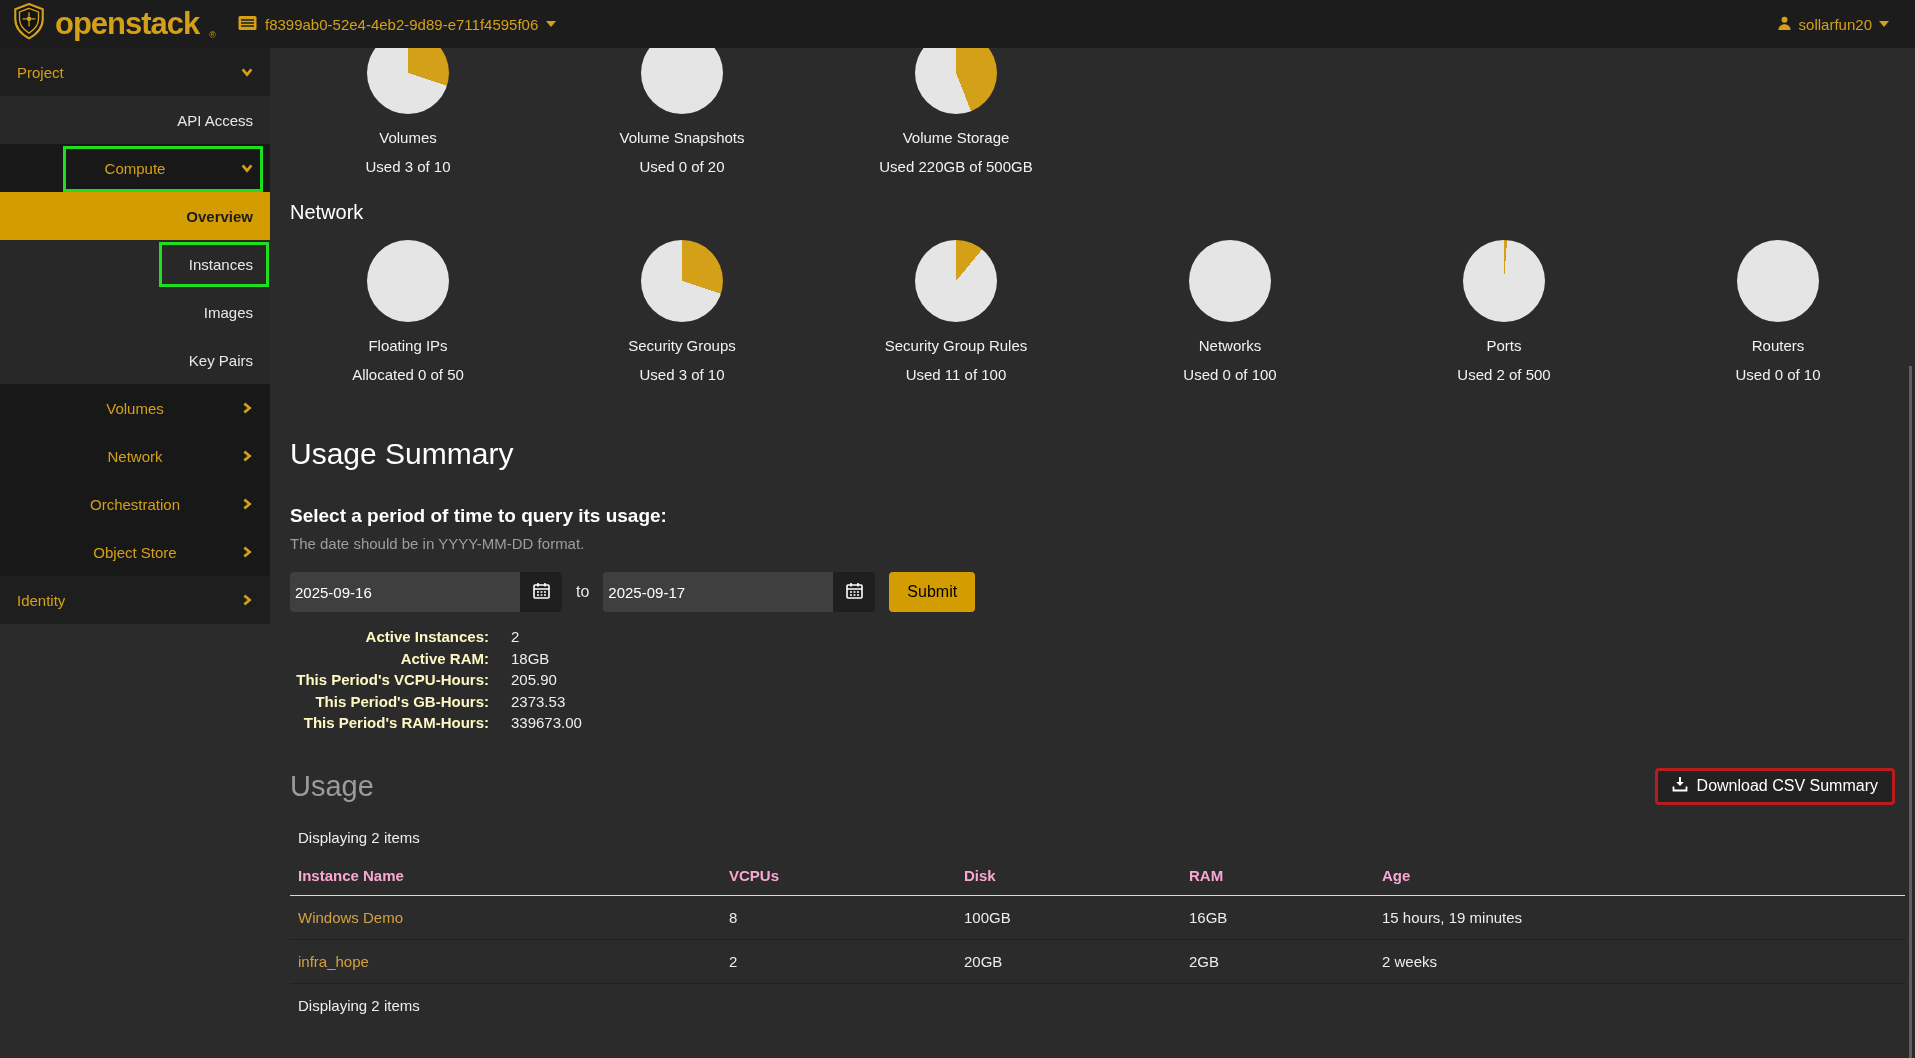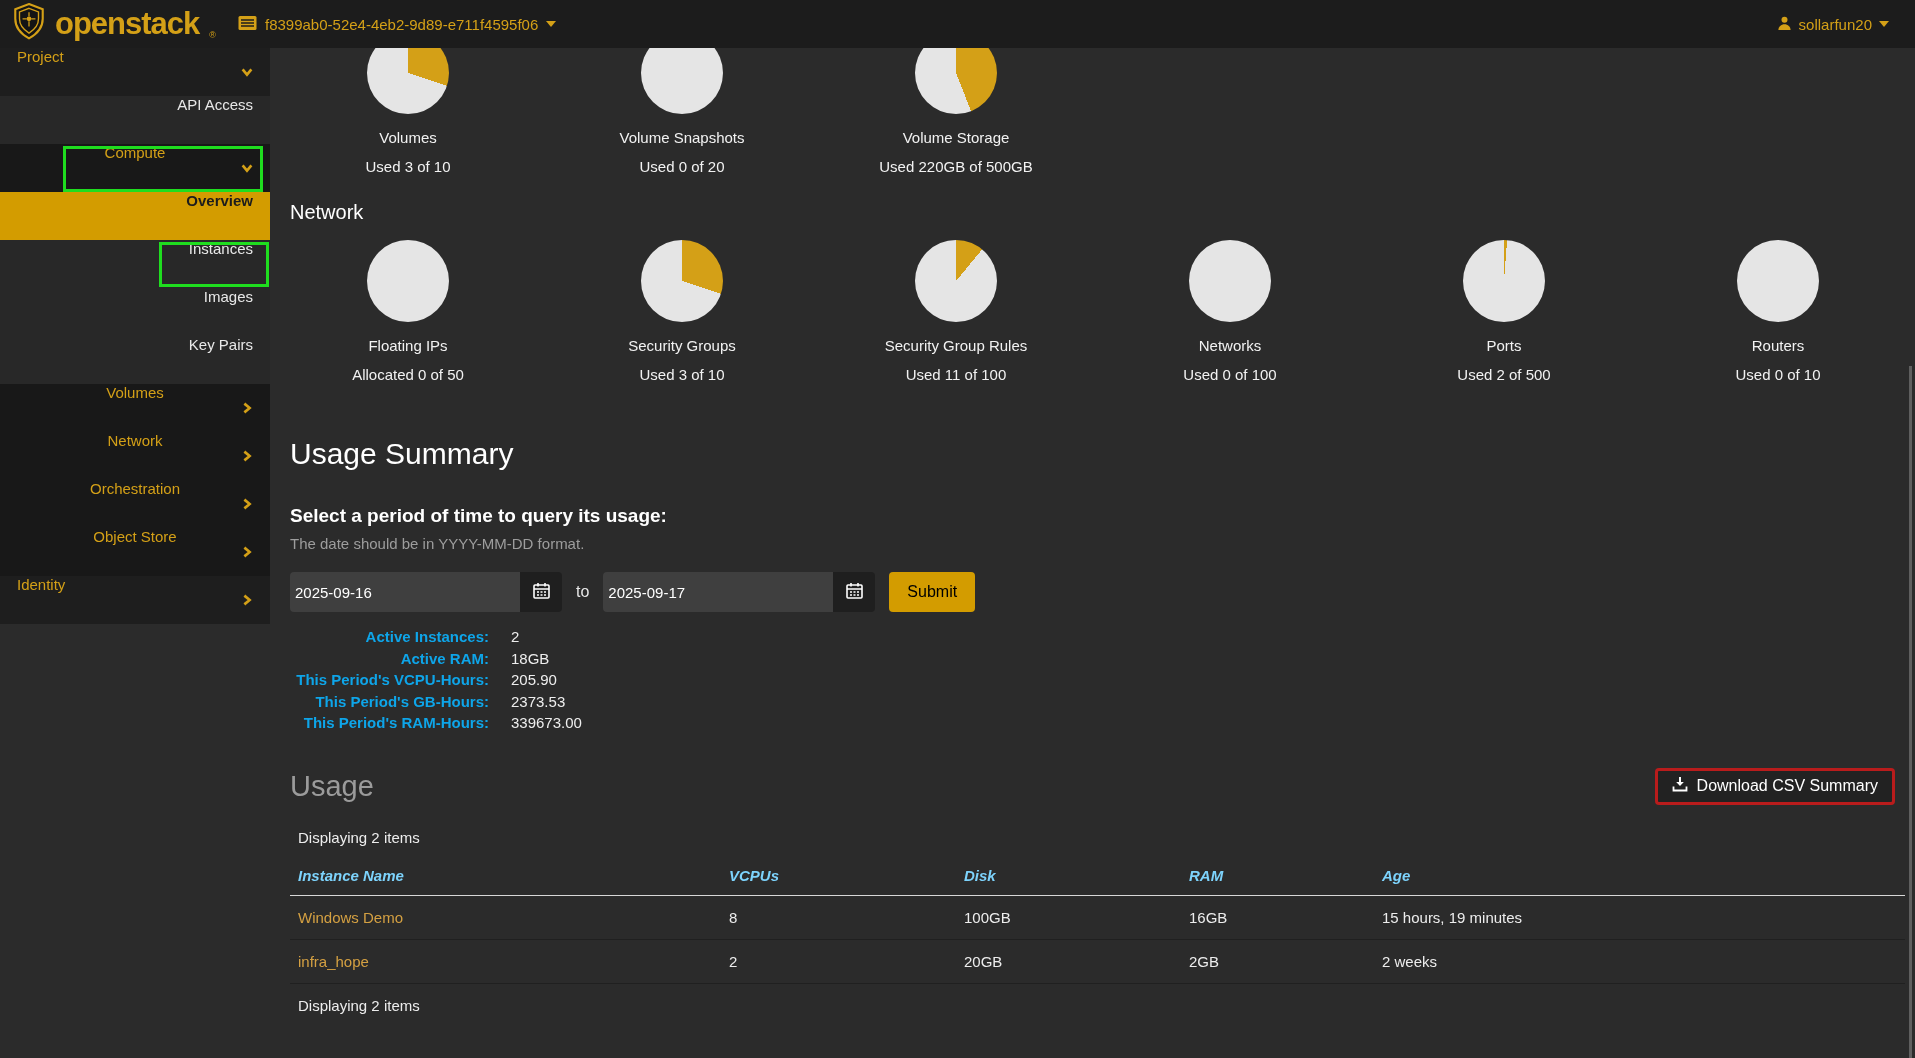--- a/index.html
+++ b/index.html
@@ -32,21 +32,21 @@
     border-top:6px solid #d4a017;
   }
   .nav-spacer { flex:1; }
   .user-menu { display:flex; align-items:center; gap:7px; color:#d4a017; font-size:15px; cursor:pointer; }
 
   
   .layout { display:flex; height:1010px; }
 
   
   .sidebar { width:270px; flex:none; font-size:15px; }
-  .side-item { height:48px; display:flex; align-items:flex-start; position:relative; cursor:pointer; }
+  .side-item { height:48px; display:flex; align-items:center; position:relative; cursor:pointer; }
   .side-header { background:#1e1e1e; color:#d4a017; padding-left:17px; }
   .side-parent { background:#181818; color:#d4a017; justify-content:center; }
   .side-leaf   { background:#282828; color:#e8e8e8; justify-content:flex-end; padding-right:17px; }
   .side-active { background:#d39c00; color:#1c1c1c; font-weight:bold; justify-content:flex-end; padding-right:17px; }
   .side-chevron { position:absolute; right:16px; top:17px; }
 
   
   .content { flex:1; overflow:hidden; position:relative; }
 
   .charts-row { display:flex; margin-left:1px; }
@@ -74,35 +74,35 @@
   .to-label { margin:0 14px; font-size:16px; color:#e8e8e8; }
   .submit-btn {
     margin-left:14px; height:40px; padding:0 18px;
     background:#d39c00; color:#000000; font-size:16px;
     border:none; border-radius:4px; cursor:pointer;
     font-family:"Liberation Sans","DejaVu Sans",sans-serif;
   }
 
   .stats { margin-top:14px; }
   .stat-row { display:flex; font-size:15px; line-height:21.5px; }
-  .stat-label { width:199px; margin-left:20px; text-align:right; font-weight:bold; color:#0ea5e9; }
+  .stat-label { width:199px; margin-left:20px; text-align:right; font-weight:bold; color:#fef9c3; }
   .stat-value { margin-left:22px; color:#eeeeee; }
 
   .usage-header { margin:34px 20px 0 20px; display:flex; justify-content:space-between; align-items:center; }
   .usage-title { font-size:29px; font-weight:normal; color:#9b9b9b; }
   .download-btn {
     height:37px; background:#222222; border:3px solid #b91c1c; border-radius:4px;
     color:#ffffff; font-size:16px; padding:0 14px;
     display:flex; align-items:center; gap:9px; cursor:pointer;
     font-family:"Liberation Sans","DejaVu Sans",sans-serif;
   }
 
   .displaying { margin:24px 0 0 28px; font-size:15px; color:#ededed; }
   .usage-table { margin:10px 20px 0 20px; width:1615px; border-collapse:collapse; font-size:15px; }
-  .usage-table th { text-align:left; font-weight:bold; color:#7dd3fc; padding:11px 8px; border-bottom:1px solid #d8d8d8;font-style:italic; }
+  .usage-table th { text-align:left; font-weight:bold; color:#f9a8d4; padding:11px 8px; border-bottom:1px solid #d8d8d8; }
   .usage-table td { padding:13px 8px; border-bottom:1px solid #202020; color:#ededed; }
   .instance-link { color:#d4a042; text-decoration:none; cursor:pointer; }
   .displaying-bottom { margin:13px 0 0 28px; font-size:15px; color:#ededed; }
 
   
   .annotation { position:absolute; border:3px solid #1fdd1f; z-index:20; pointer-events:none; }
   .anno-compute   { left:63px;  top:146px; width:200px; height:46px; }
   .anno-instances { left:159px; top:242px; width:110px; height:45px; }
 
   .scrollbar-thumb { position:absolute; right:3px; top:366px; width:3px; height:692px; background:#5f5f5f; z-index:30; }

